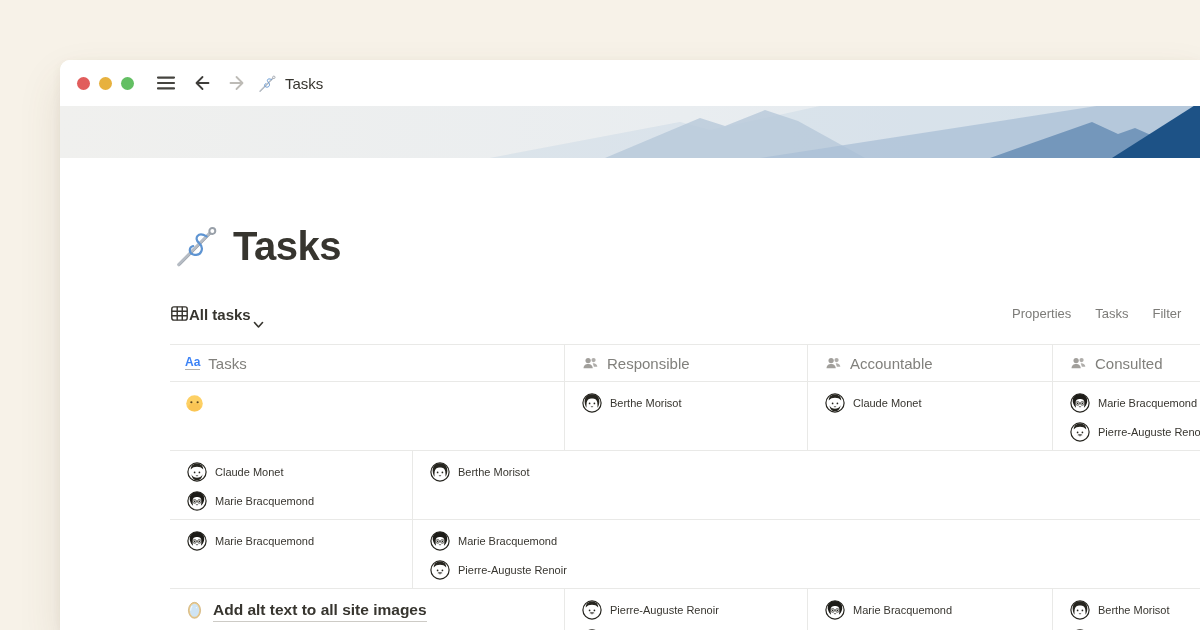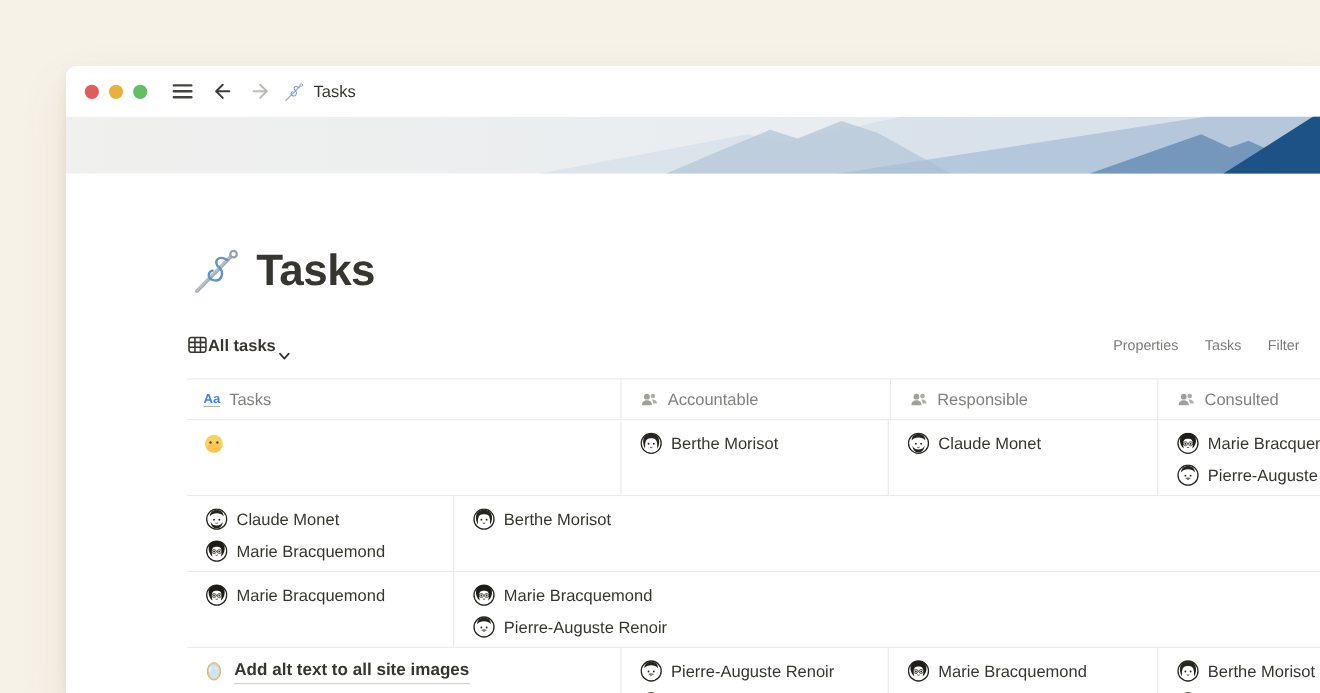--- a/index.html
+++ b/index.html
@@ -51,21 +51,21 @@
       line-height:12px;padding-bottom:1px;}
   .people-ic{width:17px;height:17px;}
   .task-cell{padding:11px 12px 0 15px;display:flex;align-items:flex-start;gap:9px;cursor:pointer;}
   .emoji{width:19px;height:19px;flex:0 0 19px;margin-top:1px;}
   .emoji svg,.avatar svg,.people-ic svg,.page-icon svg,.nico svg{display:block;width:100%;height:100%;}
   .ttl{font-size:15.5px;font-weight:600;color:#37352f;line-height:19px;padding-bottom:2px;
        border-bottom:1.5px solid #cdcbc6;white-space:nowrap;}
   .person-cell{padding:11px 10px 0 17px;cursor:pointer;}
   .pline{display:flex;align-items:center;gap:8px;height:20px;margin-bottom:9px;}
   .avatar{width:20px;height:20px;flex:0 0 20px;}
-  .pname{font-size:15px;color:#37352f;white-space:nowrap;}
+  .pname{font-size:11px;color:#37352f;white-space:nowrap;}
 </style>
 </head>
 <body>
 
 <div class="stage">
   <div class="window">
 
     <div class="titlebar">
       <div class="lights">
         <span class="tl" style="background: rgb(225, 93, 92);"></span>
@@ -153,41 +153,41 @@
           <span class="action">Filter</span>
         </span>
       </div>
 
       <div class="table">
         <div class="thead">
           <div class="tcell hcell col-tasks">
             <span class="aa">Aa</span>
             <span class="hlabel">Tasks</span>
           </div>
+          <div class="tcell hcell pers col-resp">
+            <span class="people-ic">
+                <svg viewBox="0 0 20 20" fill="#a19f9b">
+                  <circle cx="13.6" cy="5.9" r="2.5" opacity=".85"></circle>
+                  <path d="M12.6,9.6 C15.2,9.3 18,10.7 18,13.8 L14,13.8 Z" opacity=".85"></path>
+                  <circle cx="7.2" cy="6.6" r="3.1"></circle>
+                  <path d="M1.8,15.7 C1.8,12 4.3,10.5 7.2,10.5 C10.1,10.5 12.6,12 12.6,15.7 Z"></path>
+                </svg>
+              </span>
+            <span class="hlabel">Responsible</span>
+          </div>
           <div class="tcell hcell pers col-acct">
             <span class="people-ic">
                 <svg viewBox="0 0 20 20" fill="#a19f9b">
                   <circle cx="13.6" cy="5.9" r="2.5" opacity=".85"></circle>
                   <path d="M12.6,9.6 C15.2,9.3 18,10.7 18,13.8 L14,13.8 Z" opacity=".85"></path>
                   <circle cx="7.2" cy="6.6" r="3.1"></circle>
                   <path d="M1.8,15.7 C1.8,12 4.3,10.5 7.2,10.5 C10.1,10.5 12.6,12 12.6,15.7 Z"></path>
                 </svg>
               </span>
             <span class="hlabel">Accountable</span>
-          </div>
-          <div class="tcell hcell pers col-resp">
-            <span class="people-ic">
-                <svg viewBox="0 0 20 20" fill="#a19f9b">
-                  <circle cx="13.6" cy="5.9" r="2.5" opacity=".85"></circle>
-                  <path d="M12.6,9.6 C15.2,9.3 18,10.7 18,13.8 L14,13.8 Z" opacity=".85"></path>
-                  <circle cx="7.2" cy="6.6" r="3.1"></circle>
-                  <path d="M1.8,15.7 C1.8,12 4.3,10.5 7.2,10.5 C10.1,10.5 12.6,12 12.6,15.7 Z"></path>
-                </svg>
-              </span>
-            <span class="hlabel">Responsible</span>
           </div>
           <div class="tcell hcell pers col-cons">
             <span class="people-ic">
                 <svg viewBox="0 0 20 20" fill="#a19f9b">
                   <circle cx="13.6" cy="5.9" r="2.5" opacity=".85"></circle>
                   <path d="M12.6,9.6 C15.2,9.3 18,10.7 18,13.8 L14,13.8 Z" opacity=".85"></path>
                   <circle cx="7.2" cy="6.6" r="3.1"></circle>
                   <path d="M1.8,15.7 C1.8,12 4.3,10.5 7.2,10.5 C10.1,10.5 12.6,12 12.6,15.7 Z"></path>
                 </svg>
               </span>

